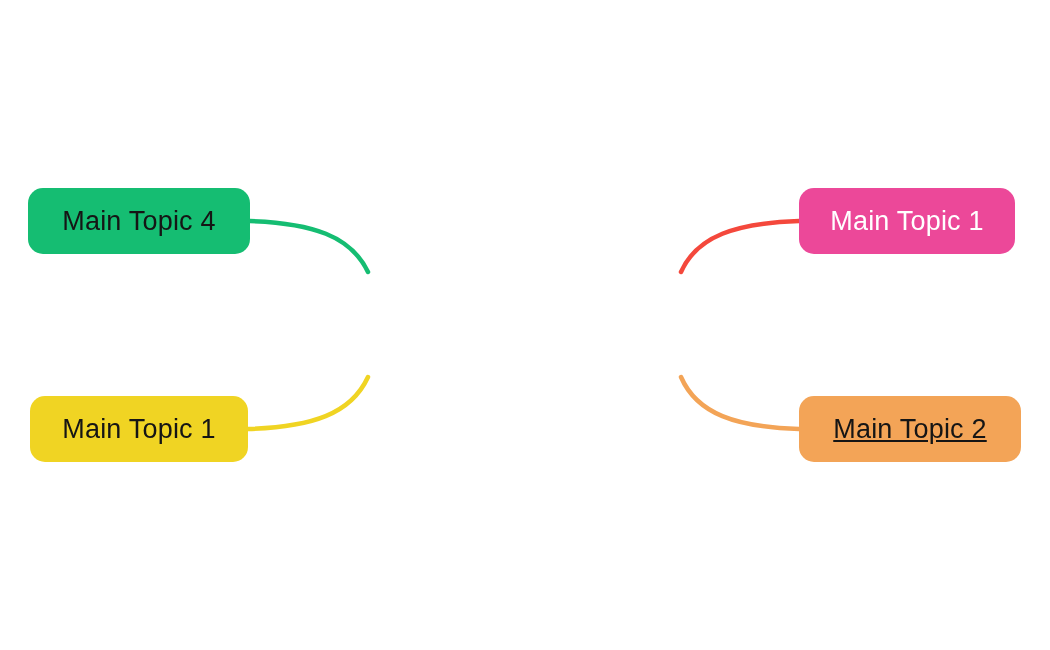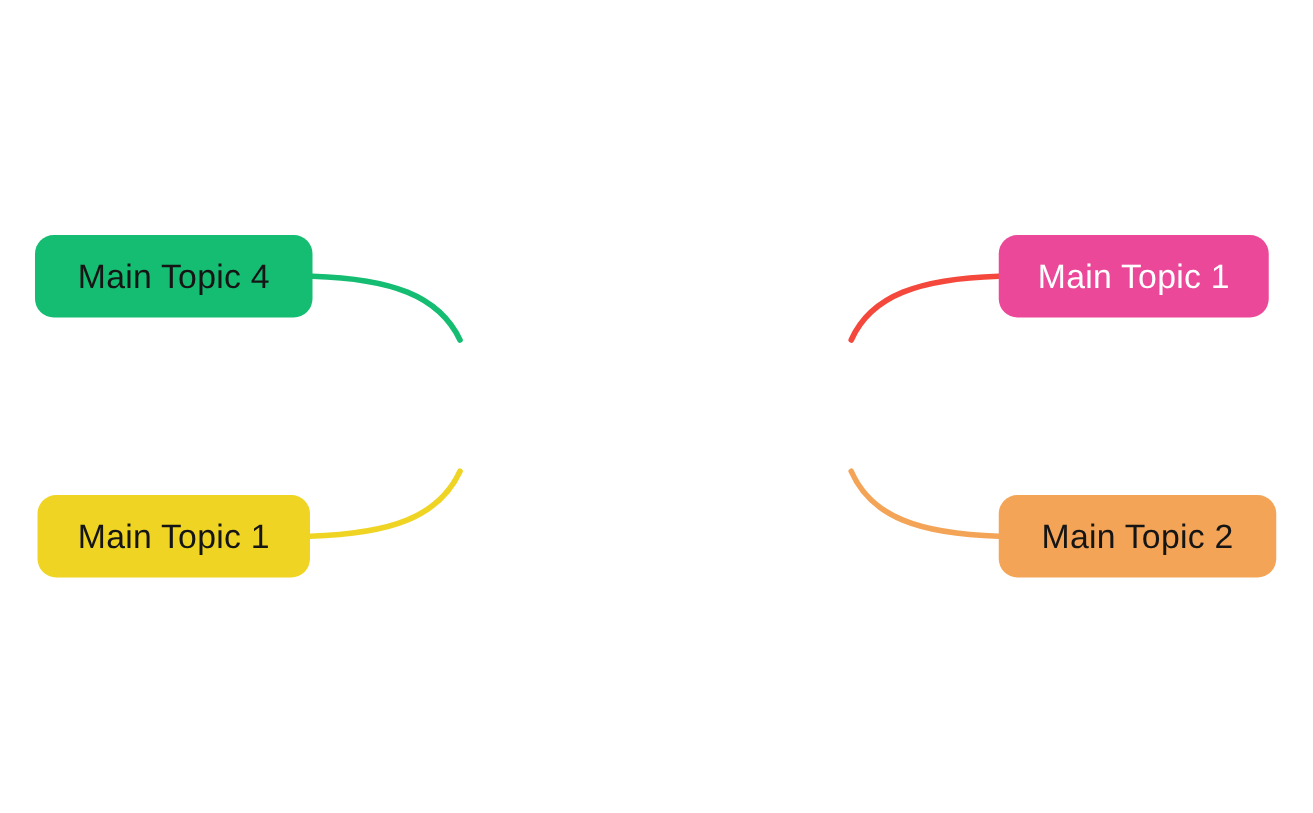--- a/index.html
+++ b/index.html
@@ -49,21 +49,21 @@
     width: 222px;
     height: 66px;
     border-radius: 15px;
     font-size: 27px;
     font-weight: 500;
     letter-spacing: 0.2px;
   }
   .pos-top-left     { left: 28px;  top: 188px; width: 222px; }
   .pos-bottom-left  { left: 30px;  top: 396px; width: 218px; }
   .pos-top-right    { left: 799px; top: 188px; width: 216px; }
-  .pos-bottom-right { left: 799px; top: 396px; width: 222px; }
+  .pos-bottom-right { left: 799px; top: 396px; width: 222px; text-decoration: underline; }
 </style>
 </head>
 <body>
 
 <div class="canvas">
 
   <svg class="edges" viewBox="0 0 1050 650" xmlns="http://www.w3.org/2000/svg">
     <path d="M 799 221 C 736 223 697 236 681 272" stroke="#f4483c"></path>
     <path d="M 799 429 C 736 427 697 414 681 377" stroke="#f3a457"></path>
     <path d="M 248 429 C 312 427 351 414 368 377" stroke="#f0d423"></path>

